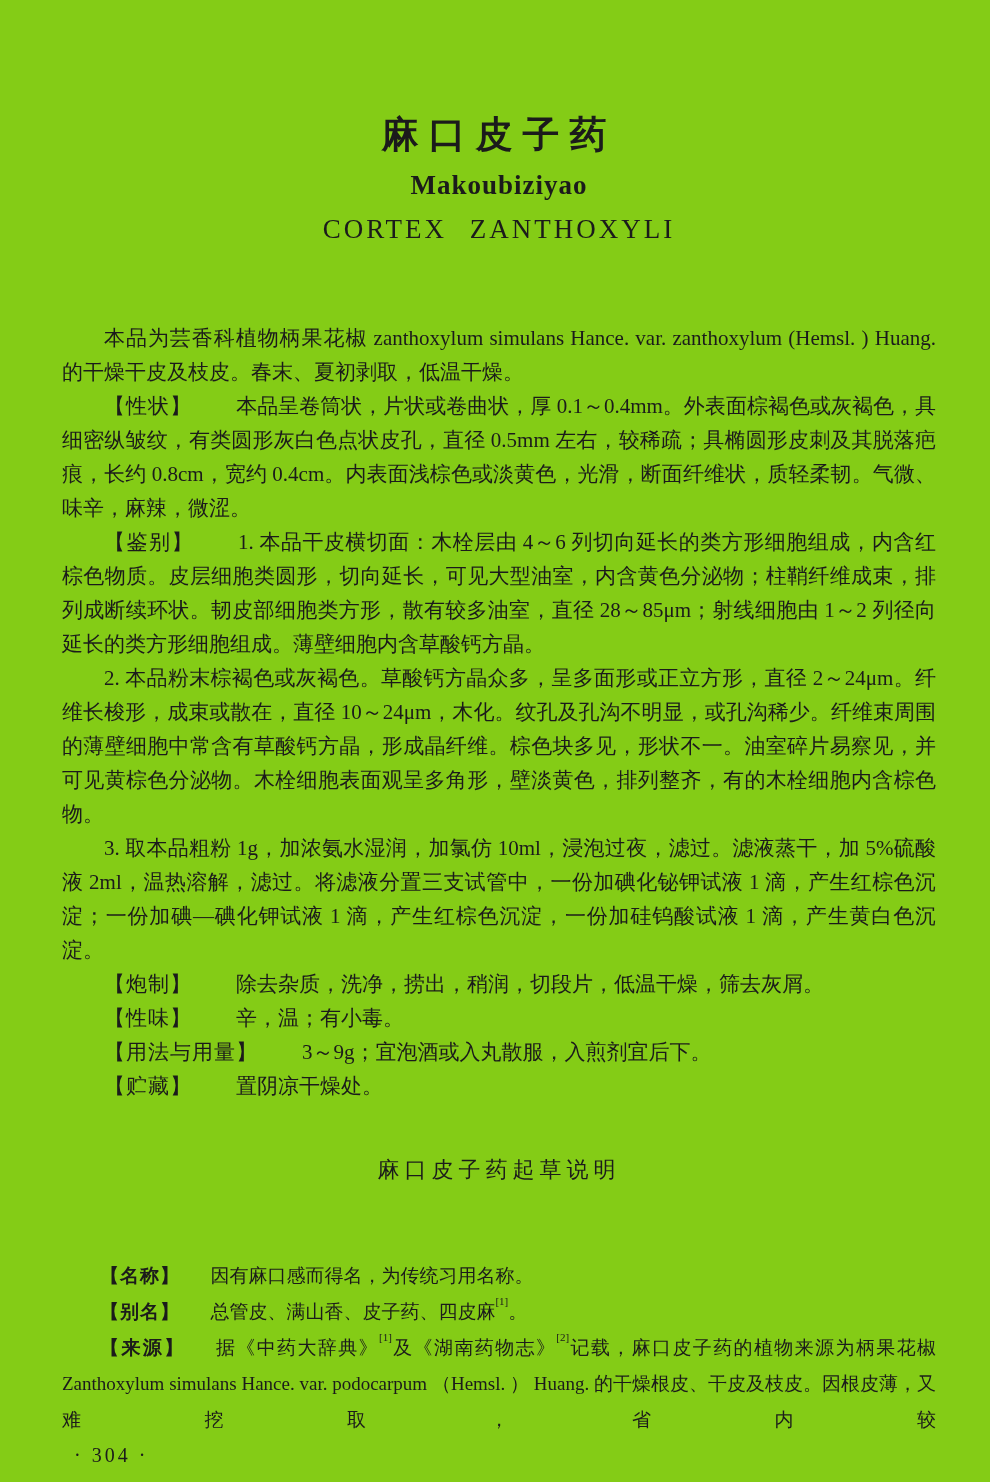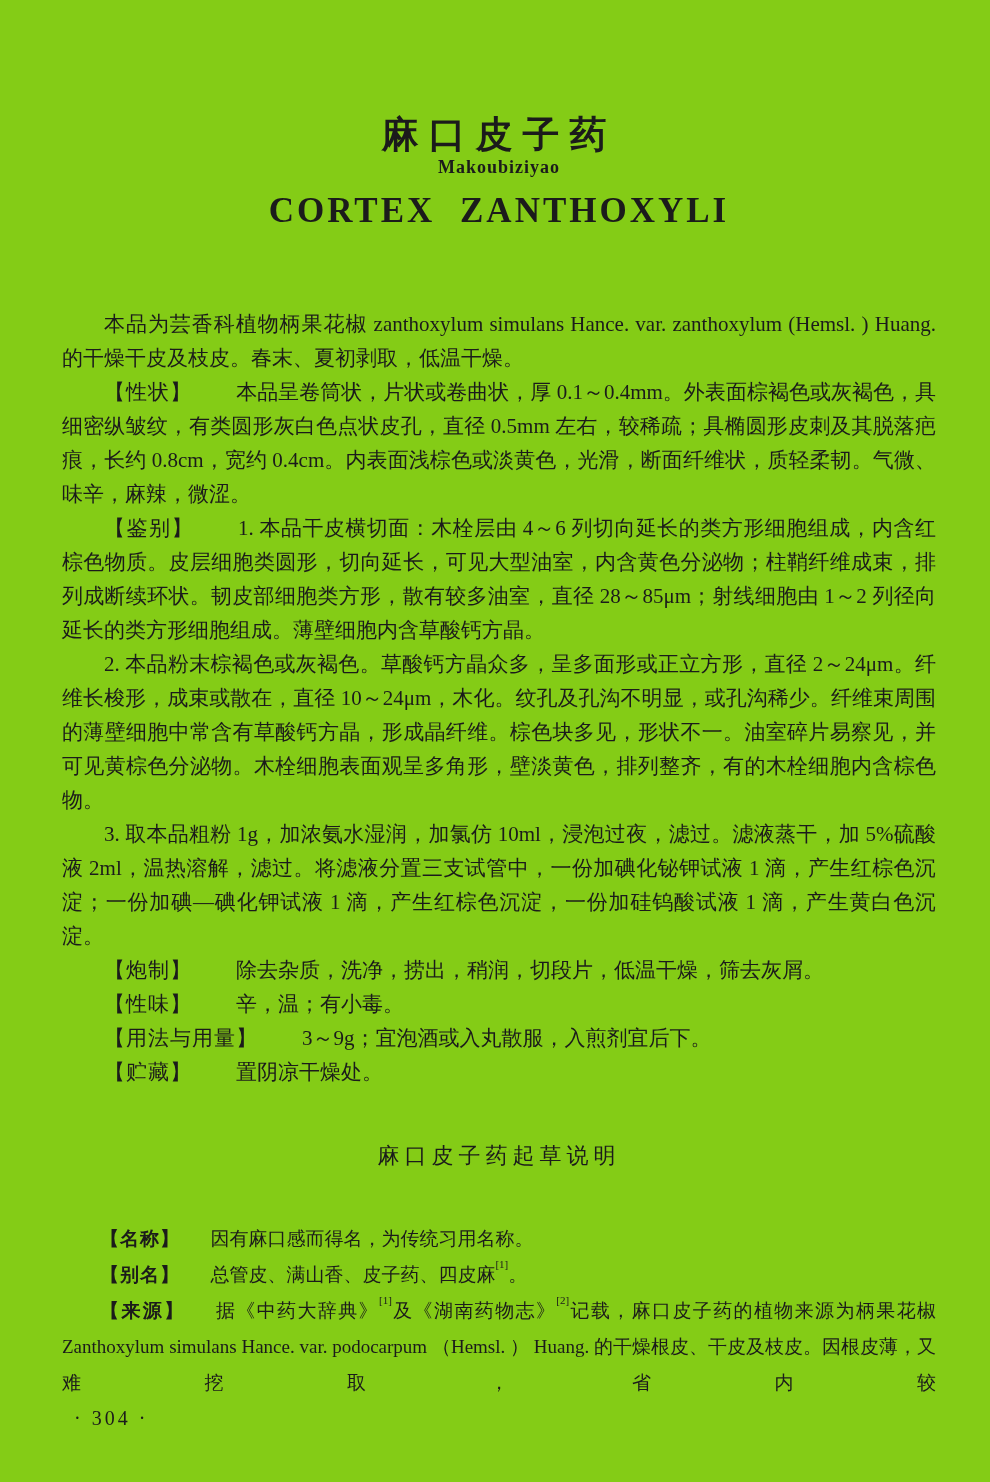--- a/index.html
+++ b/index.html
@@ -11,38 +11,38 @@
     padding:114px 54px 0 62px;
     font-family:"Liberation Serif","DejaVu Serif",serif;
     color:#1b1b1b;
     overflow:hidden;
   }
   .header{text-align:center;}
   .title-cn{
     margin:0;font-size:37px;font-weight:700;letter-spacing:10px;line-height:1.15;
   }
   .title-pinyin{
-    font-size:18px;font-weight:700;letter-spacing:1px;
+    margin-top:13px;font-size:27px;font-weight:700;letter-spacing:1px;
   }
   .title-latin{
-    margin-top:13px;font-size:35px;font-weight:700;letter-spacing:3px;word-spacing:13px;
+    margin-top:13px;font-size:27px;font-weight:400;letter-spacing:3px;word-spacing:13px;
   }
   .body{
     margin-top:76px;
     font-size:21px;line-height:34px;
     text-align:justify;
   }
   .body p{margin:0;text-indent:2em;}
   .lbl{font-weight:400;margin-right:2.1em;letter-spacing:1px;}
   .notes-heading{
     margin-top:52px;text-align:center;
     font-size:22px;font-weight:400;letter-spacing:5px;
   }
   .notes{
-    margin-top:50px;
+    margin-top:73px;
     font-size:19px;line-height:36px;
     text-align:justify;
   }
   .notes p{margin:0;text-indent:2em;}
   .notes .lbl{font-weight:700;margin-right:1.6em;}
   .notes .cont{text-align-last:justify;}
   sup{font-size:11px;line-height:0;position:relative;top:-0.45em;}
   .page-number{
     margin-top:6px;font-size:20px;letter-spacing:3px;text-indent:0.6em;
   }

